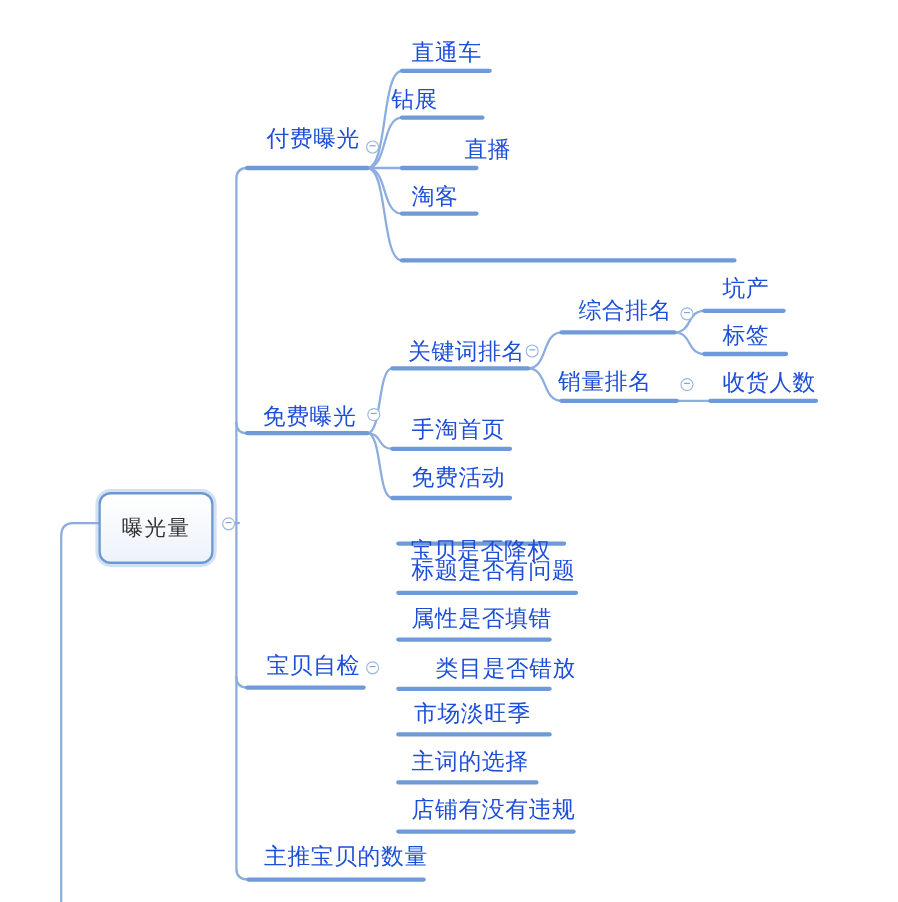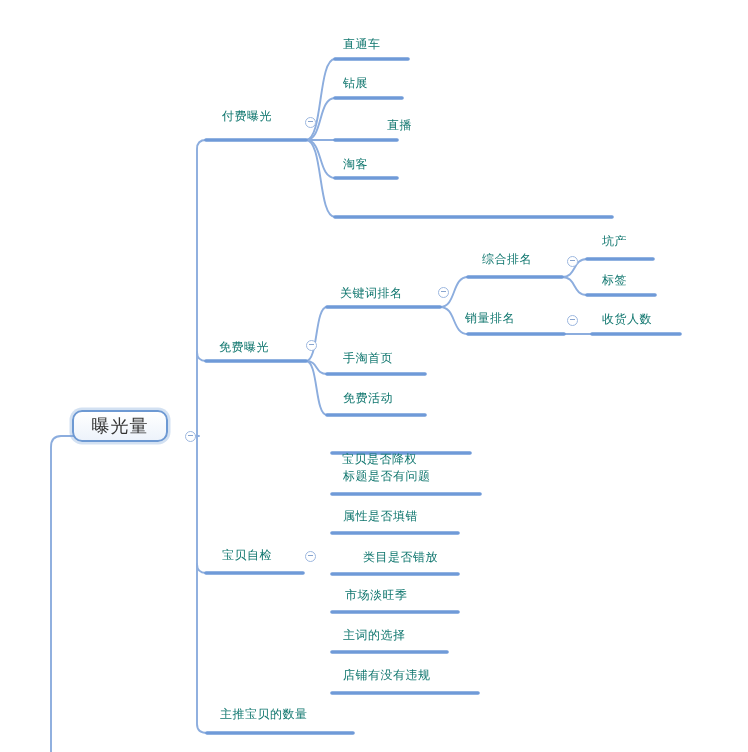--- a/index.html
+++ b/index.html
@@ -3,25 +3,25 @@
 <meta charset="utf-8">
 <style>
   html,body{margin:0;padding:0;}
   body{
     width:748px;height:752px;background:#ffffff;overflow:hidden;position:relative;
     font-family:"Liberation Sans","DejaVu Sans",sans-serif;
   }
   #stage{position:absolute;left:0;top:0;width:748px;height:752px;}
   #links{position:absolute;left:0;top:0;pointer-events:none;}
   .topic{
-    position:absolute;font-size:12px;line-height:17px;color:#0f766e;
+    position:absolute;font-size:19px;line-height:17px;color:#1d4ed8;
     font-weight:500;white-space:nowrap;letter-spacing:0.5px;cursor:default;
   }
   .root-topic{
-    position:absolute;left:72px;top:410px;width:96px;height:32px;
+    position:absolute;left:82px;top:410px;width:96px;height:60px;
     box-sizing:border-box;border:2px solid #6d99d3;border-radius:10px;
     background:linear-gradient(#ffffff,#edf3fb);
     box-shadow:0 0 0 2.5px rgba(130,168,218,0.35);
     display:flex;align-items:center;justify-content:center;
     font-size:18px;font-weight:500;color:#333333;letter-spacing:1px;
   }
   .toggle{
     position:absolute;width:11px;height:11px;box-sizing:border-box;
     border:1.2px solid #9db8e0;border-radius:50%;background:#ffffff;cursor:pointer;
   }
@@ -78,21 +78,21 @@
       <line x1="332" x2="478" y1="693" y2="693" stroke="#6f9ad8" stroke-width="3.6" stroke-linecap="round"></line>
       <line x1="207" x2="353" y1="733" y2="733" stroke="#6f9ad8" stroke-width="3.6" stroke-linecap="round"></line>
     </svg>
 <div class="root-topic">
       <span>曝光量</span>
     </div>
     <div class="toggle" style="left: 184.5px; top: 430.5px;"></div>
     <div class="topic" style="left: 222px; top: 108px;">付费曝光</div>
     <div class="toggle" style="left: 304.5px; top: 116.5px;"></div>
     <div class="topic" style="left: 343px; top: 36px;">直通车</div>
-    <div class="topic" style="left: 343px; top: 75px;">钻展</div>
+    <div class="topic" style="left: 326px; top: 75px;">钻展</div>
     <div class="topic" style="left: 343px; top: 117px; margin-left: 44px;">直播</div>
     <div class="topic" style="left: 343px; top: 156px;">淘客</div>
     <div class="topic" style="left: 219px; top: 339px;">免费曝光</div>
     <div class="toggle" style="left: 305.5px; top: 339.5px;"></div>
     <div class="topic" style="left: 340px; top: 285px;">关键词排名</div>
     <div class="toggle" style="left: 437.5px; top: 286.5px;"></div>
     <div class="topic" style="left: 482px; top: 251px;">综合排名</div>
     <div class="toggle" style="left: 566.5px; top: 255.5px;"></div>
     <div class="topic" style="left: 602px; top: 233px;">坑产</div>
     <div class="topic" style="left: 602px; top: 272px;">标签</div>

